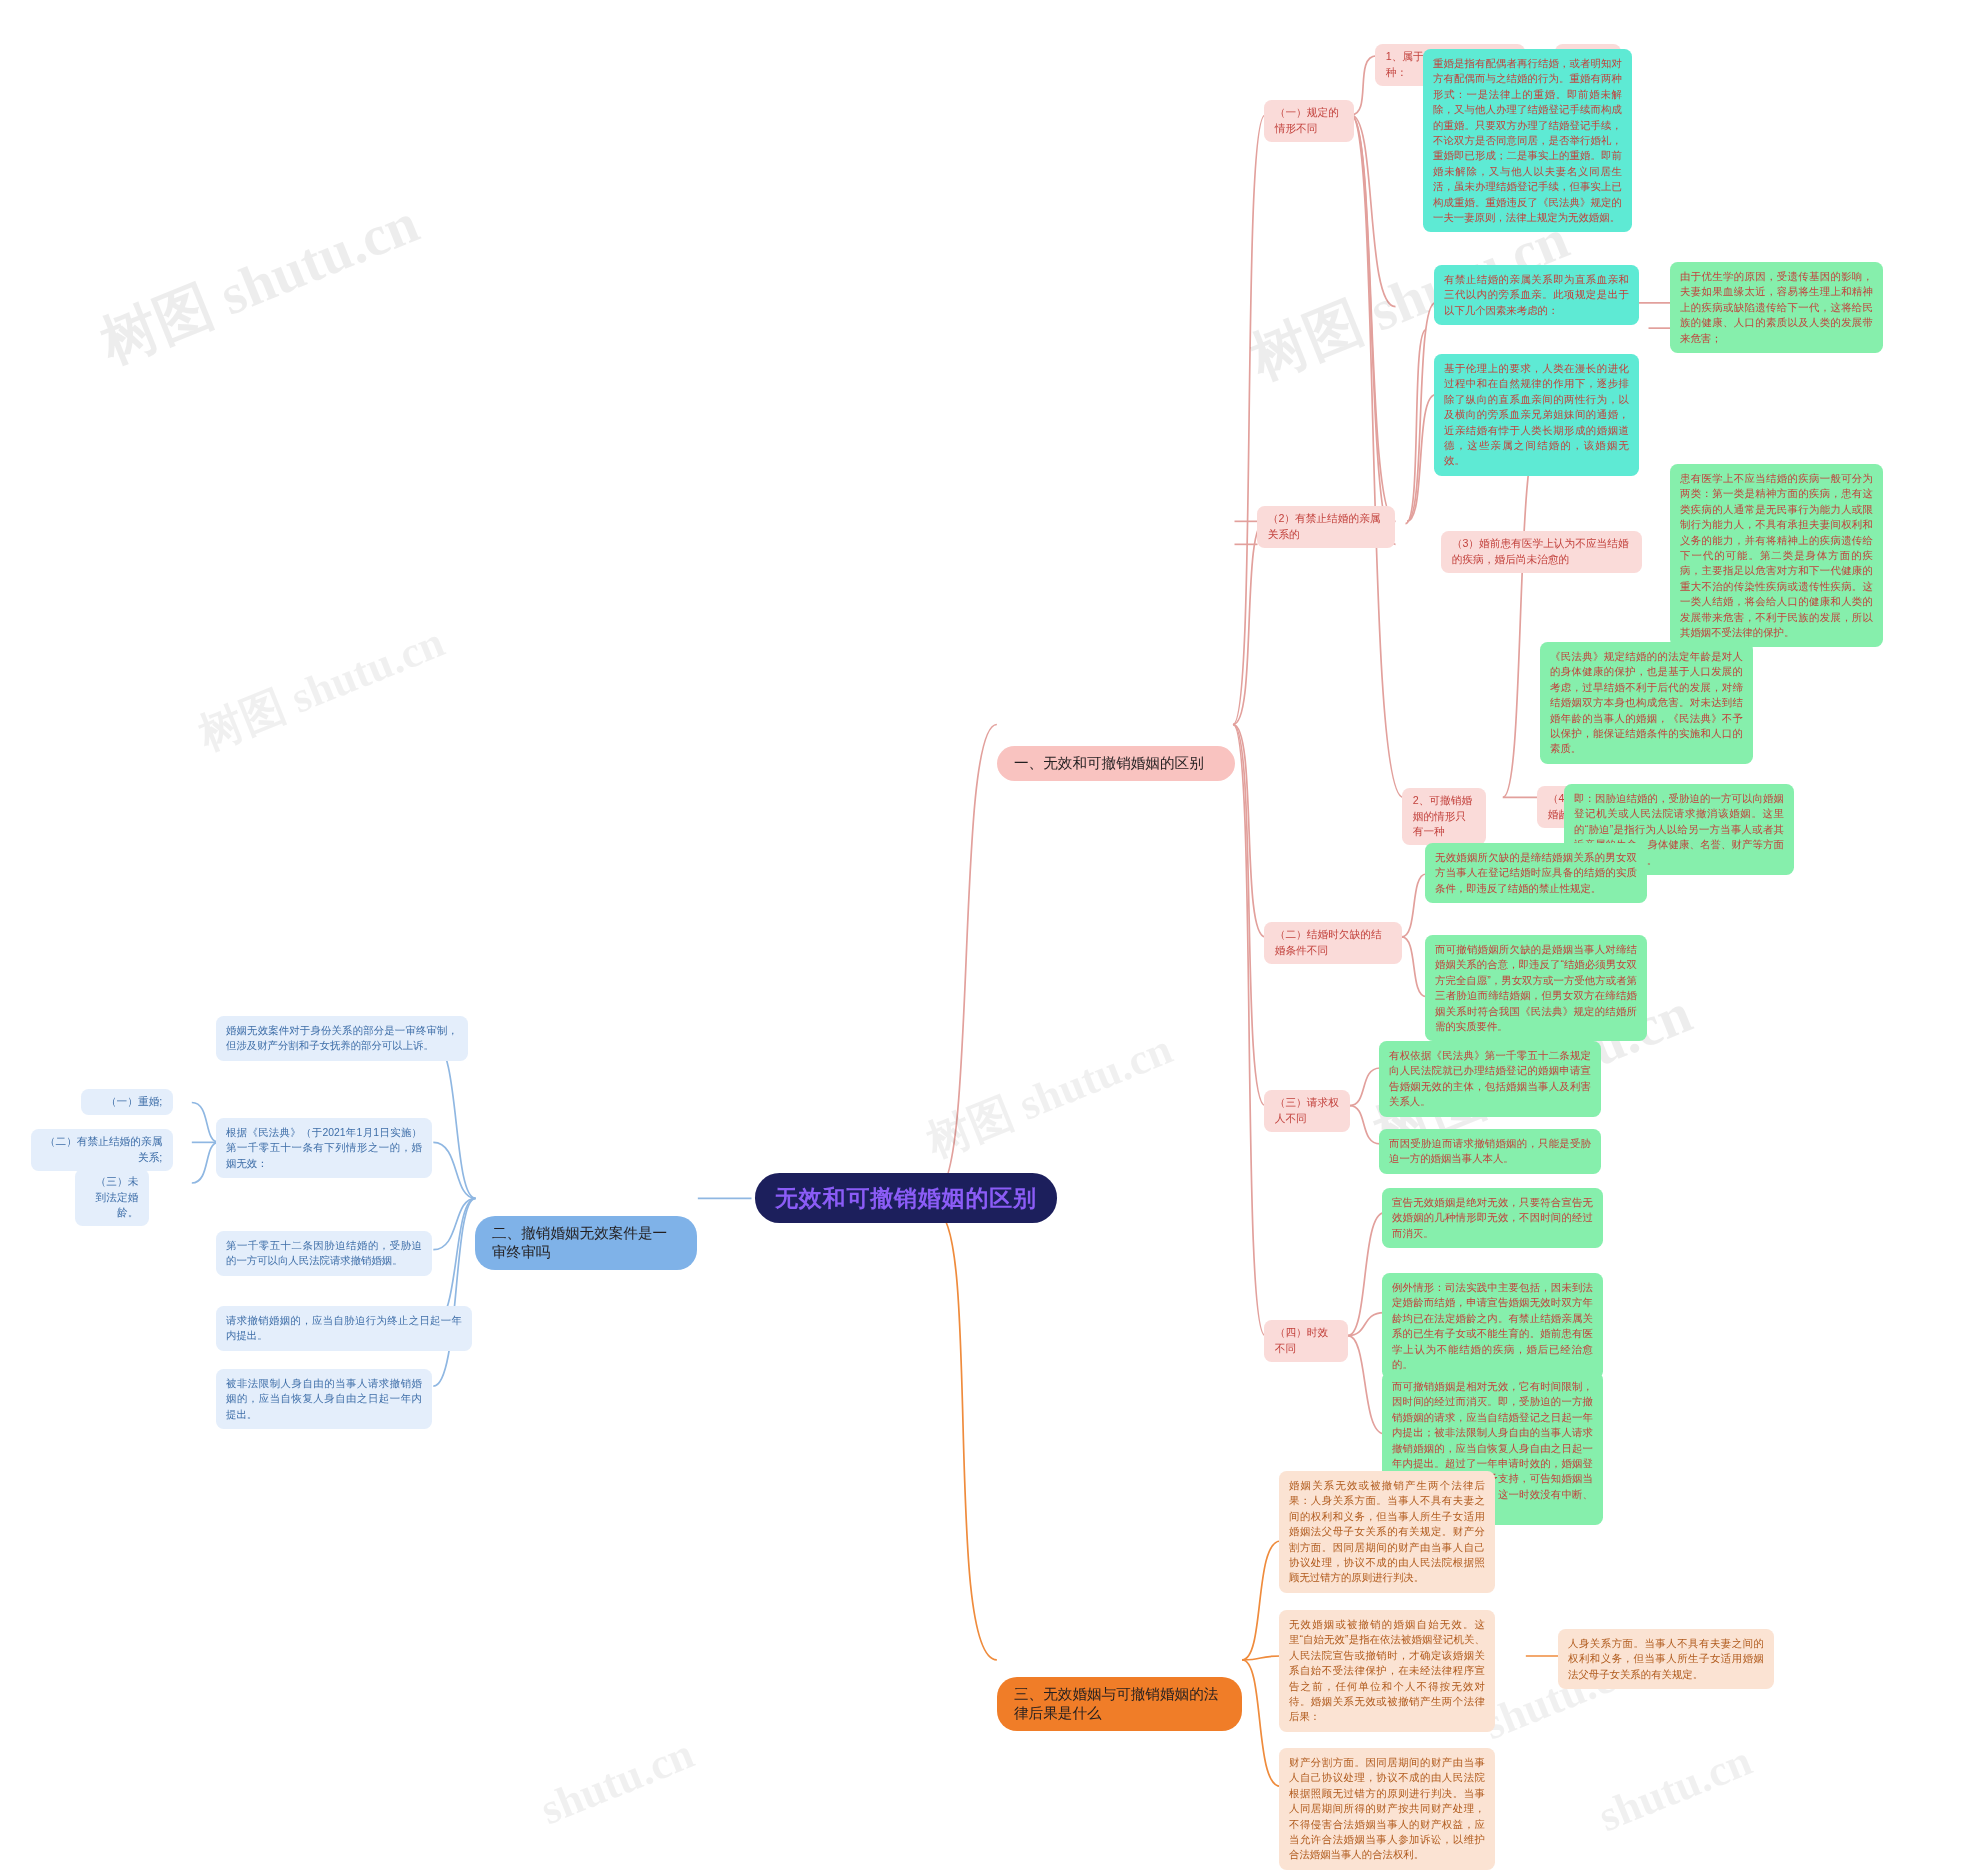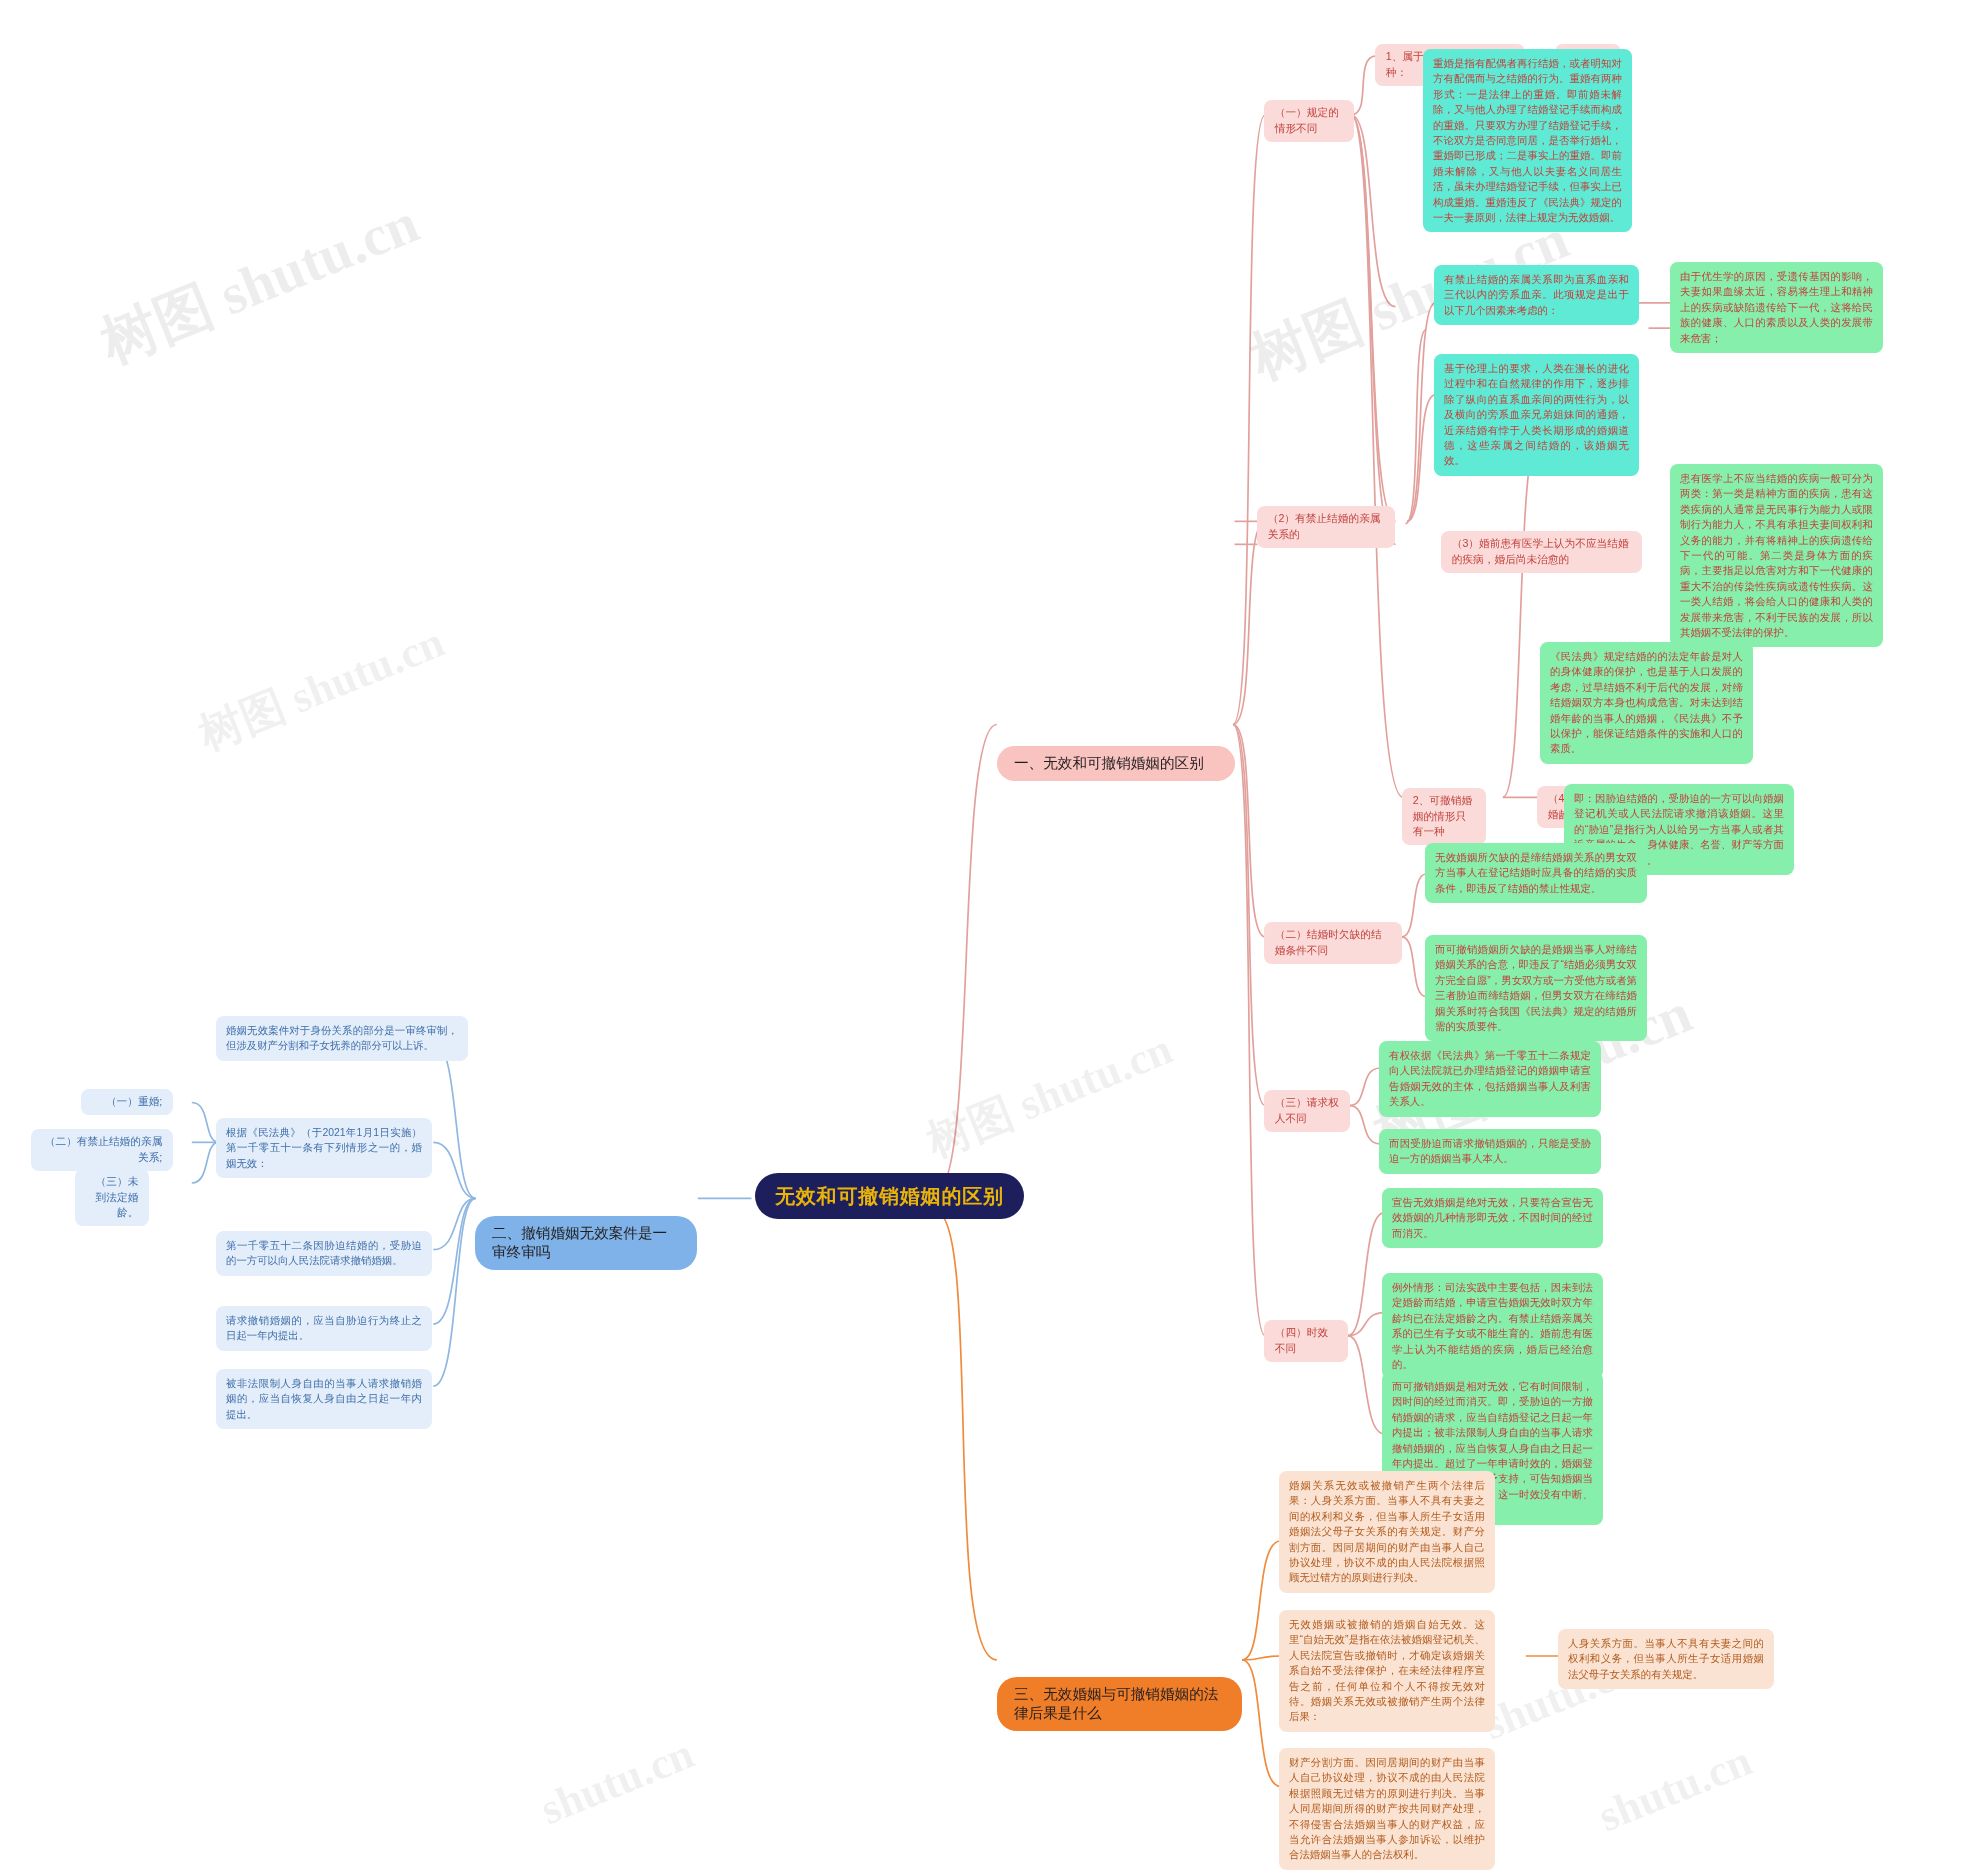--- a/index.html
+++ b/index.html
@@ -7,22 +7,22 @@
        font-family:"Liberation Sans","DejaVu Sans",sans-serif;
        -webkit-font-smoothing:antialiased;overflow:hidden;}
 
   #canvas{position:absolute;inset:0;width:1963px;height:1873px;}
   #links{position:absolute;left:0;top:0;width:1963px;height:1873px;pointer-events:none;}
 
   .node{position:absolute;box-sizing:border-box;}
 
   
   .root{
-    background:#1c1f5c;color:#eab308;border-radius:24.5px;
-    padding:10.7px 20px;font-size:20px;line-height:1.25;font-weight:600;
+    background:#1c1f5c;color:#8b5cf6;border-radius:24.5px;
+    padding:10.7px 20px;font-size:23px;line-height:1.25;font-weight:600;
     white-space:nowrap;letter-spacing:0.8px;
   }
 
   
   .branch{border-radius:20px;padding:7.7px 17px;font-size:14.6px;line-height:1.32;font-weight:500;margin-top:44px;}
   .branch.pink{background:#f9c3c0;color:#231f20;}
   .branch.blue{background:#7fb2e8;color:#231f20;}
   .branch.orange{background:#f07d28;color:#231f20;}
 
   
@@ -164,21 +164,21 @@
   <div class="node branch blue" style="left:475px;top:1172px;width:222px;">二、撤销婚姻无效案件是一审终审吗</div>
 
   <div class="node card blue" style="left:216px;top:1016px;width:252px;">婚姻无效案件对于身份关系的部分是一审终审制，但涉及财产分割和子女抚养的部分可以上诉。</div>
   <div class="node card blue" style="left:216px;top:1118px;width:216px;">根据《民法典》（于2021年1月1日实施）第一千零五十一条有下列情形之一的，婚姻无效：</div>
 
   <div class="node pill blue" style="left:81px;top:1089px;width:92px;text-align:right;">（一）重婚;</div>
   <div class="node pill blue" style="left:31px;top:1129px;width:142px;text-align:right;">（二）有禁止结婚的亲属关系;</div>
   <div class="node pill blue" style="left:75px;top:1169px;width:74px;text-align:right;">（三）未到法定婚龄。</div>
 
   <div class="node card blue" style="left:216px;top:1231px;width:216px;">第一千零五十二条因胁迫结婚的，受胁迫的一方可以向人民法院请求撤销婚姻。</div>
-  <div class="node card blue" style="left:216px;top:1306px;width:216px;">请求撤销婚姻的，应当自胁迫行为终止之日起一年内提出。</div>
+  <div class="node card blue" style="left:216px;top:1306px;width:256px;">请求撤销婚姻的，应当自胁迫行为终止之日起一年内提出。</div>
   <div class="node card blue" style="left:216px;top:1369px;width:216px;">被非法限制人身自由的当事人请求撤销婚姻的，应当自恢复人身自由之日起一年内提出。</div>
 
   <div class="node branch orange" style="left:997px;top:1633px;width:245px;">三、无效婚姻与可撤销婚姻的法律后果是什么</div>
 
   <div class="node card orange" style="left:1279px;top:1471px;width:216px;">婚姻关系无效或被撤销产生两个法律后果：人身关系方面。当事人不具有夫妻之间的权利和义务，但当事人所生子女适用婚姻法父母子女关系的有关规定。财产分割方面。因同居期间的财产由当事人自己协议处理，协议不成的由人民法院根据照顾无过错方的原则进行判决。</div>
   <div class="node card orange" style="left:1279px;top:1610px;width:216px;">无效婚姻或被撤销的婚姻自始无效。这里“自始无效”是指在依法被婚姻登记机关、人民法院宣告或撤销时，才确定该婚姻关系自始不受法律保护，在未经法律程序宣告之前，任何单位和个人不得按无效对待。婚姻关系无效或被撤销产生两个法律后果：</div>
   <div class="node card orange" style="left:1558px;top:1629px;width:216px;">人身关系方面。当事人不具有夫妻之间的权利和义务，但当事人所生子女适用婚姻法父母子女关系的有关规定。</div>
   <div class="node card orange" style="left:1279px;top:1748px;width:216px;">财产分割方面。因同居期间的财产由当事人自己协议处理，协议不成的由人民法院根据照顾无过错方的原则进行判决。当事人同居期间所得的财产按共同财产处理，不得侵害合法婚姻当事人的财产权益，应当允许合法婚姻当事人参加诉讼，以维护合法婚姻当事人的合法权利。</div>
 
 </div>

